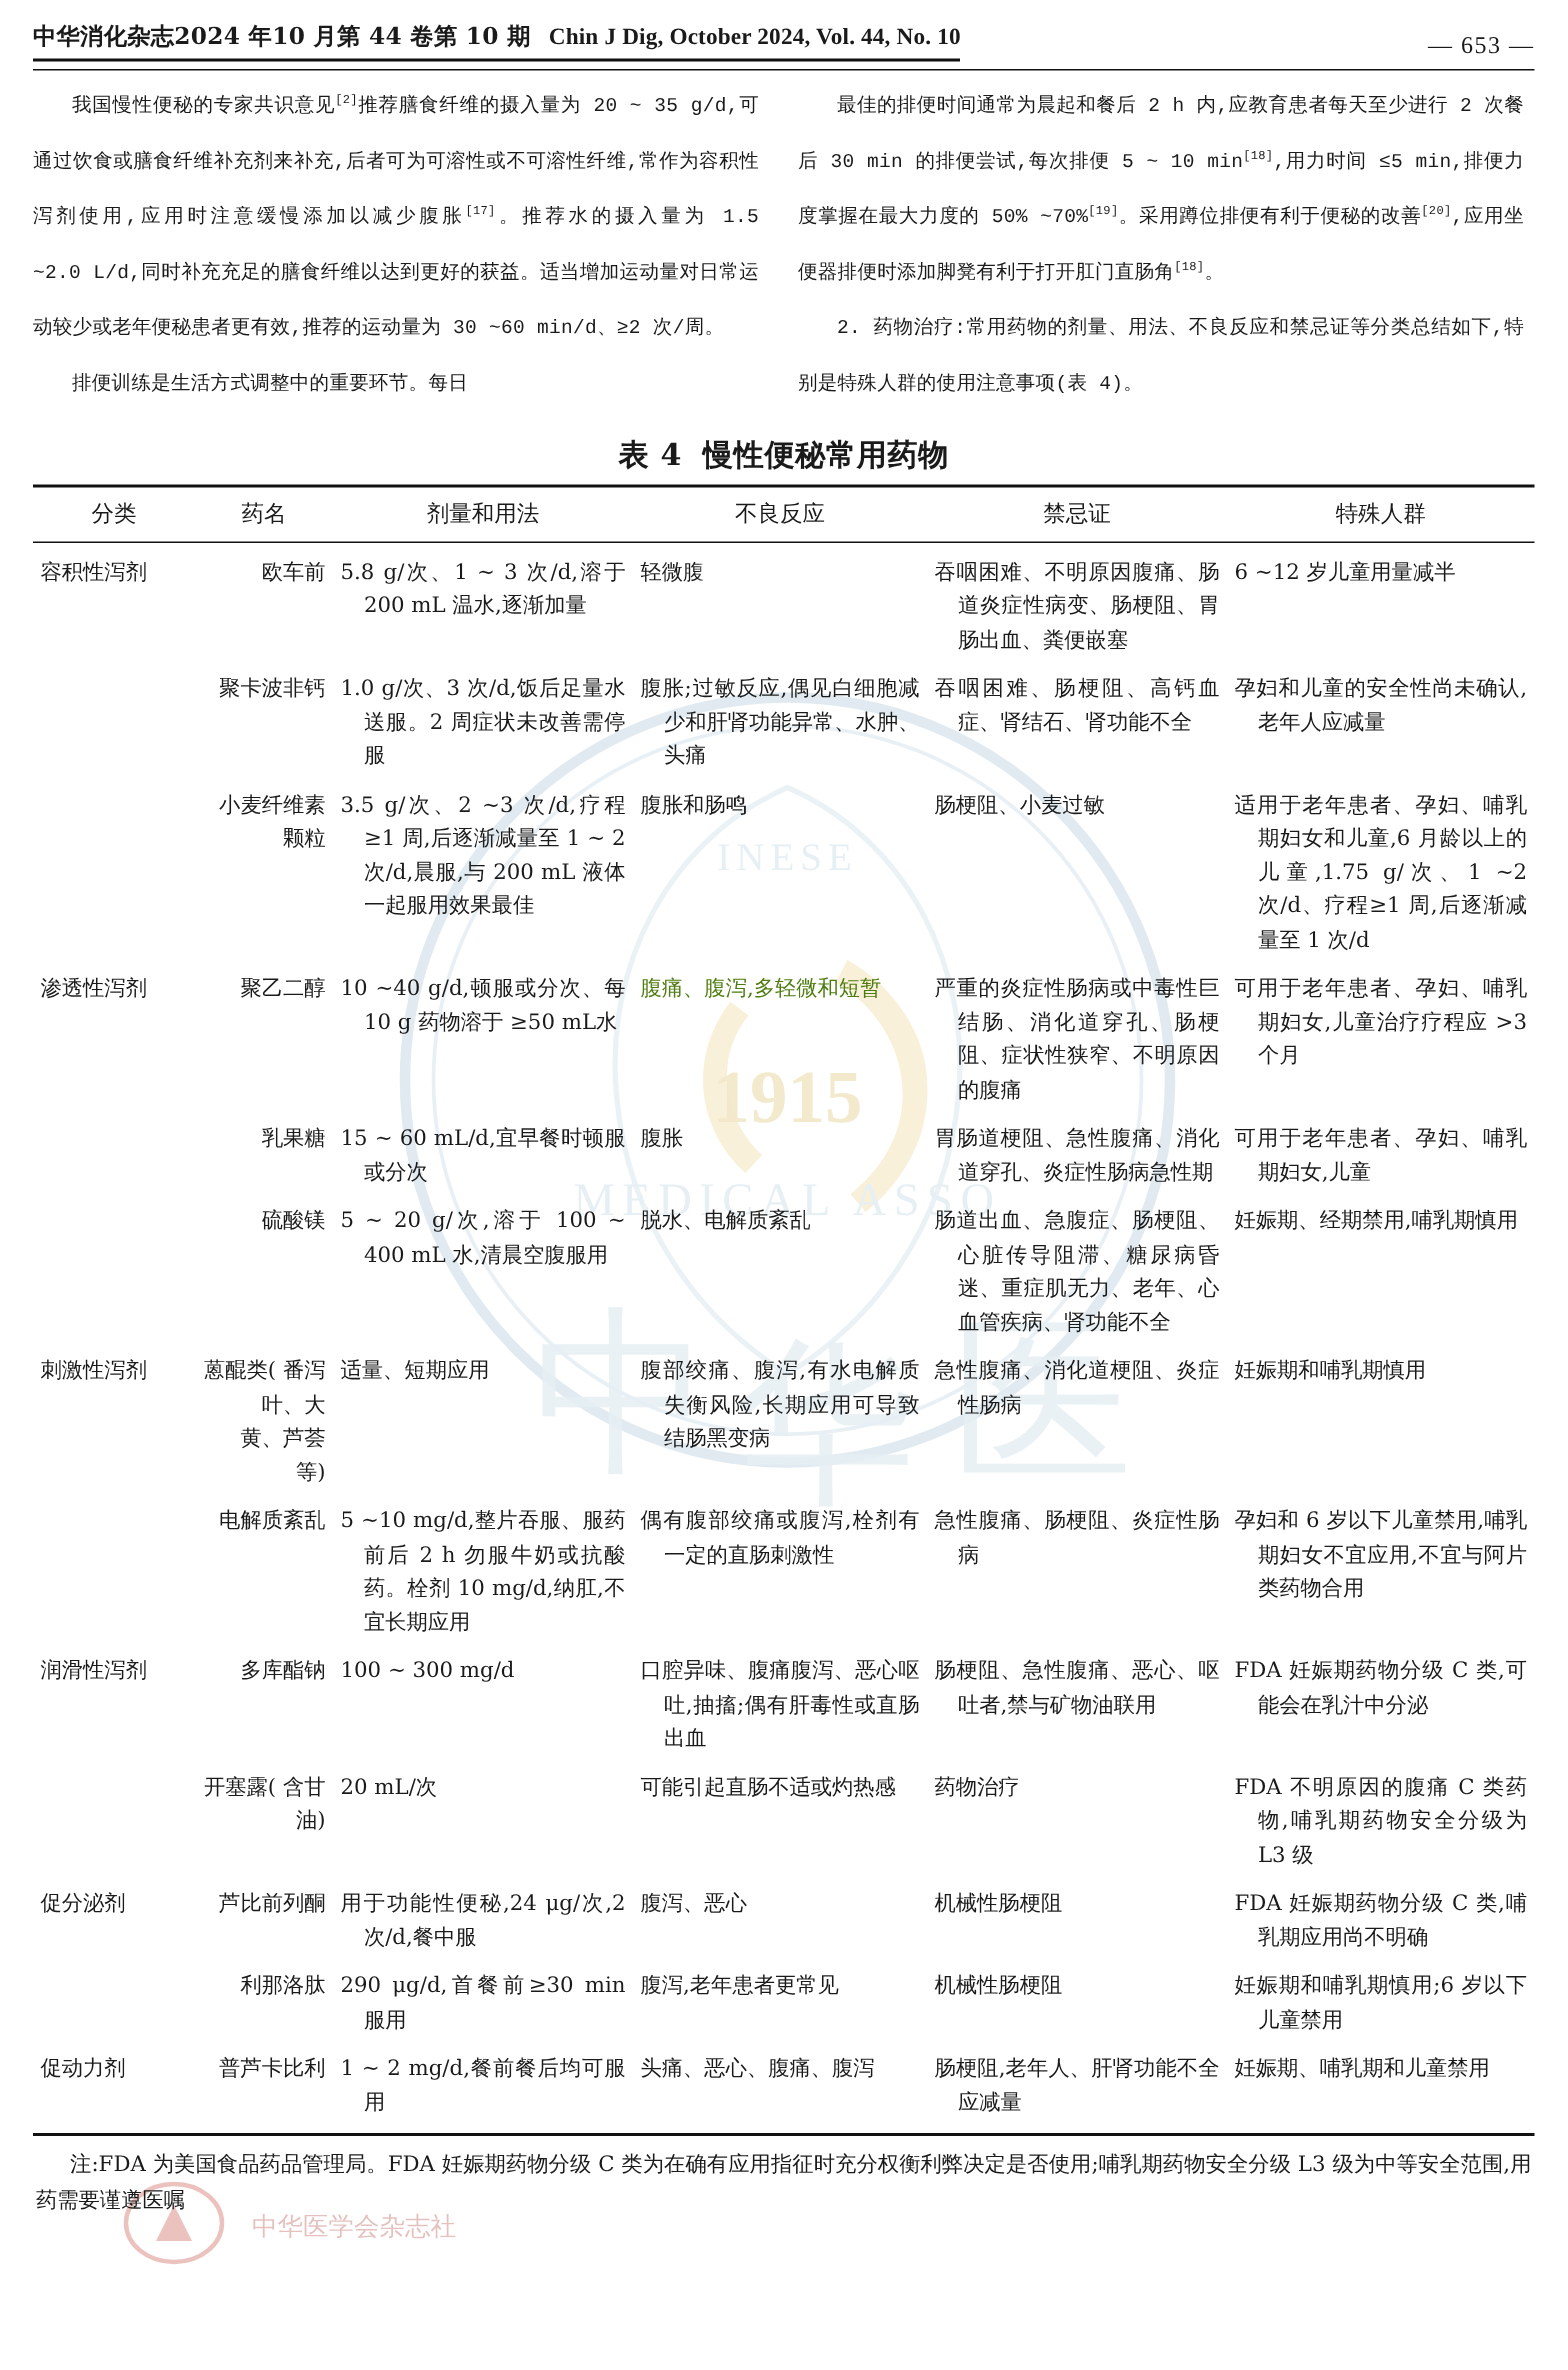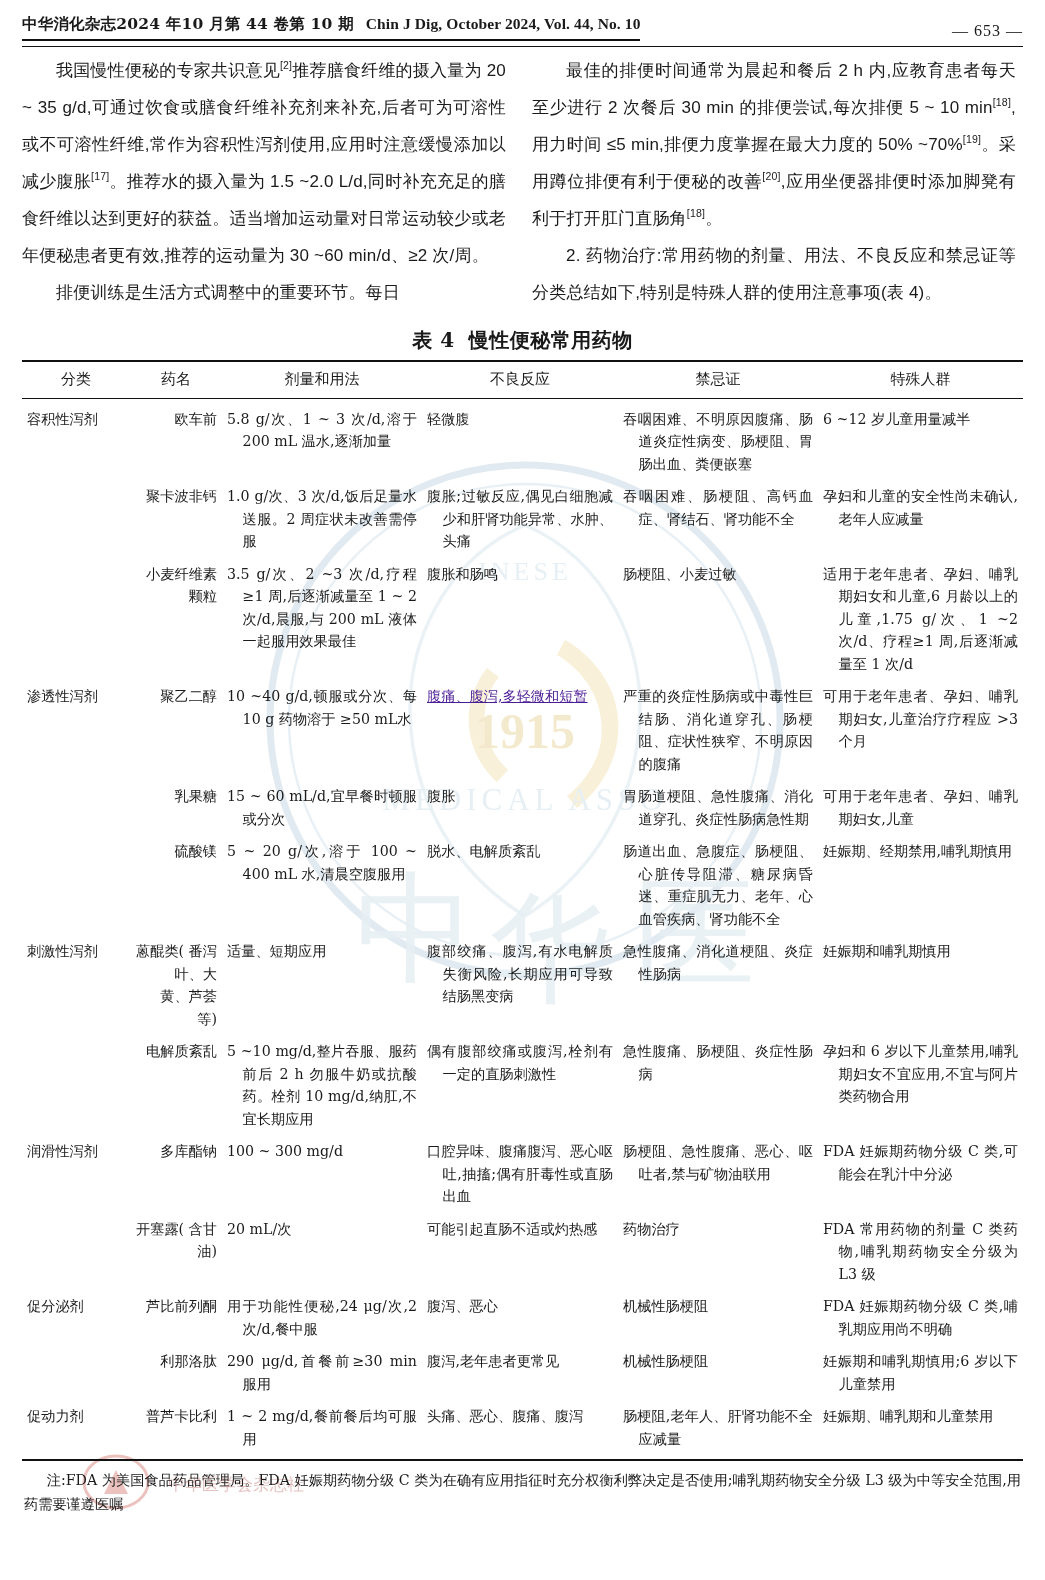--- a/index.html
+++ b/index.html
@@ -72,27 +72,27 @@
 
   
   .cols {
     display: flex;
     gap: 26px;
     padding: 12px 22px 0 22px;
     box-sizing: border-box;
   }
   .col { width: 484px; }
   .para {
-    font-size: 17px;
+    font-size: 13px;
     line-height: 37px;
     text-align: justify;
     text-justify: inter-ideograph;
     margin: 0 0 0 0;
     text-indent: 2em;
-    font-family: Liberation Sans, sans-serif;
+    font-family: Liberation Mono, monospace;
     letter-spacing: 0.2px;
   }
   .para + .para { margin-top: 0; }
   sup {
     font-size: 0.62em;
     vertical-align: super;
     line-height: 0;
   }
 
   
@@ -137,21 +137,21 @@
   col.c-name  { width: 92px; }
   col.c-dose  { width: 200px; }
   col.c-adr   { width: 196px; }
   col.c-contra{ width: 200px; }
   col.c-pop   { width: 205px; }
 
   td.cell-class { text-align: left; padding-left: 2px; }
   td.cell-name  { text-align: right; }
   td.cell-wrap  { text-align: justify; text-justify: inter-ideograph; }
   .hang { display: block; padding-left: 1.1em; text-indent: -1.1em; }
-  .red { color: #4c1d95; text-decoration: underline; }
+  .red { color: #4d7c0f; }
   .redacted {
     display: inline-block;
     width: 78px;
     height: 14px;
     background: #ffffff;
     vertical-align: -2px;
     box-shadow: 0 0 3px 2px rgba(255,255,255,0.95);
     filter: blur(0.4px);
     border-radius: 1px;
   }
@@ -414,21 +414,21 @@
           <td class="cell-wrap">
               <span class="hang">20 mL/次</span>
             </td>
           <td class="cell-wrap">
               <span class="hang">可能引起直肠不适或灼热感</span>
             </td>
           <td class="cell-wrap">
               <span class="hang">药物治疗</span>
             </td>
           <td class="cell-wrap">
-              <span class="hang">FDA 常用药物的剂量 C 类药物,哺乳期药物安全分级为 L3 级</span>
+              <span class="hang">FDA 不明原因的腹痛 C 类药物,哺乳期药物安全分级为 L3 级</span>
             </td>
         </tr>
 
         <tr>
           <td class="cell-class">促分泌剂</td>
           <td class="cell-name">芦比前列酮</td>
           <td class="cell-wrap">
               <span class="hang">用于功能性便秘,24 μg/次,2 次/d,餐中服</span>
             </td>
           <td class="cell-wrap">

